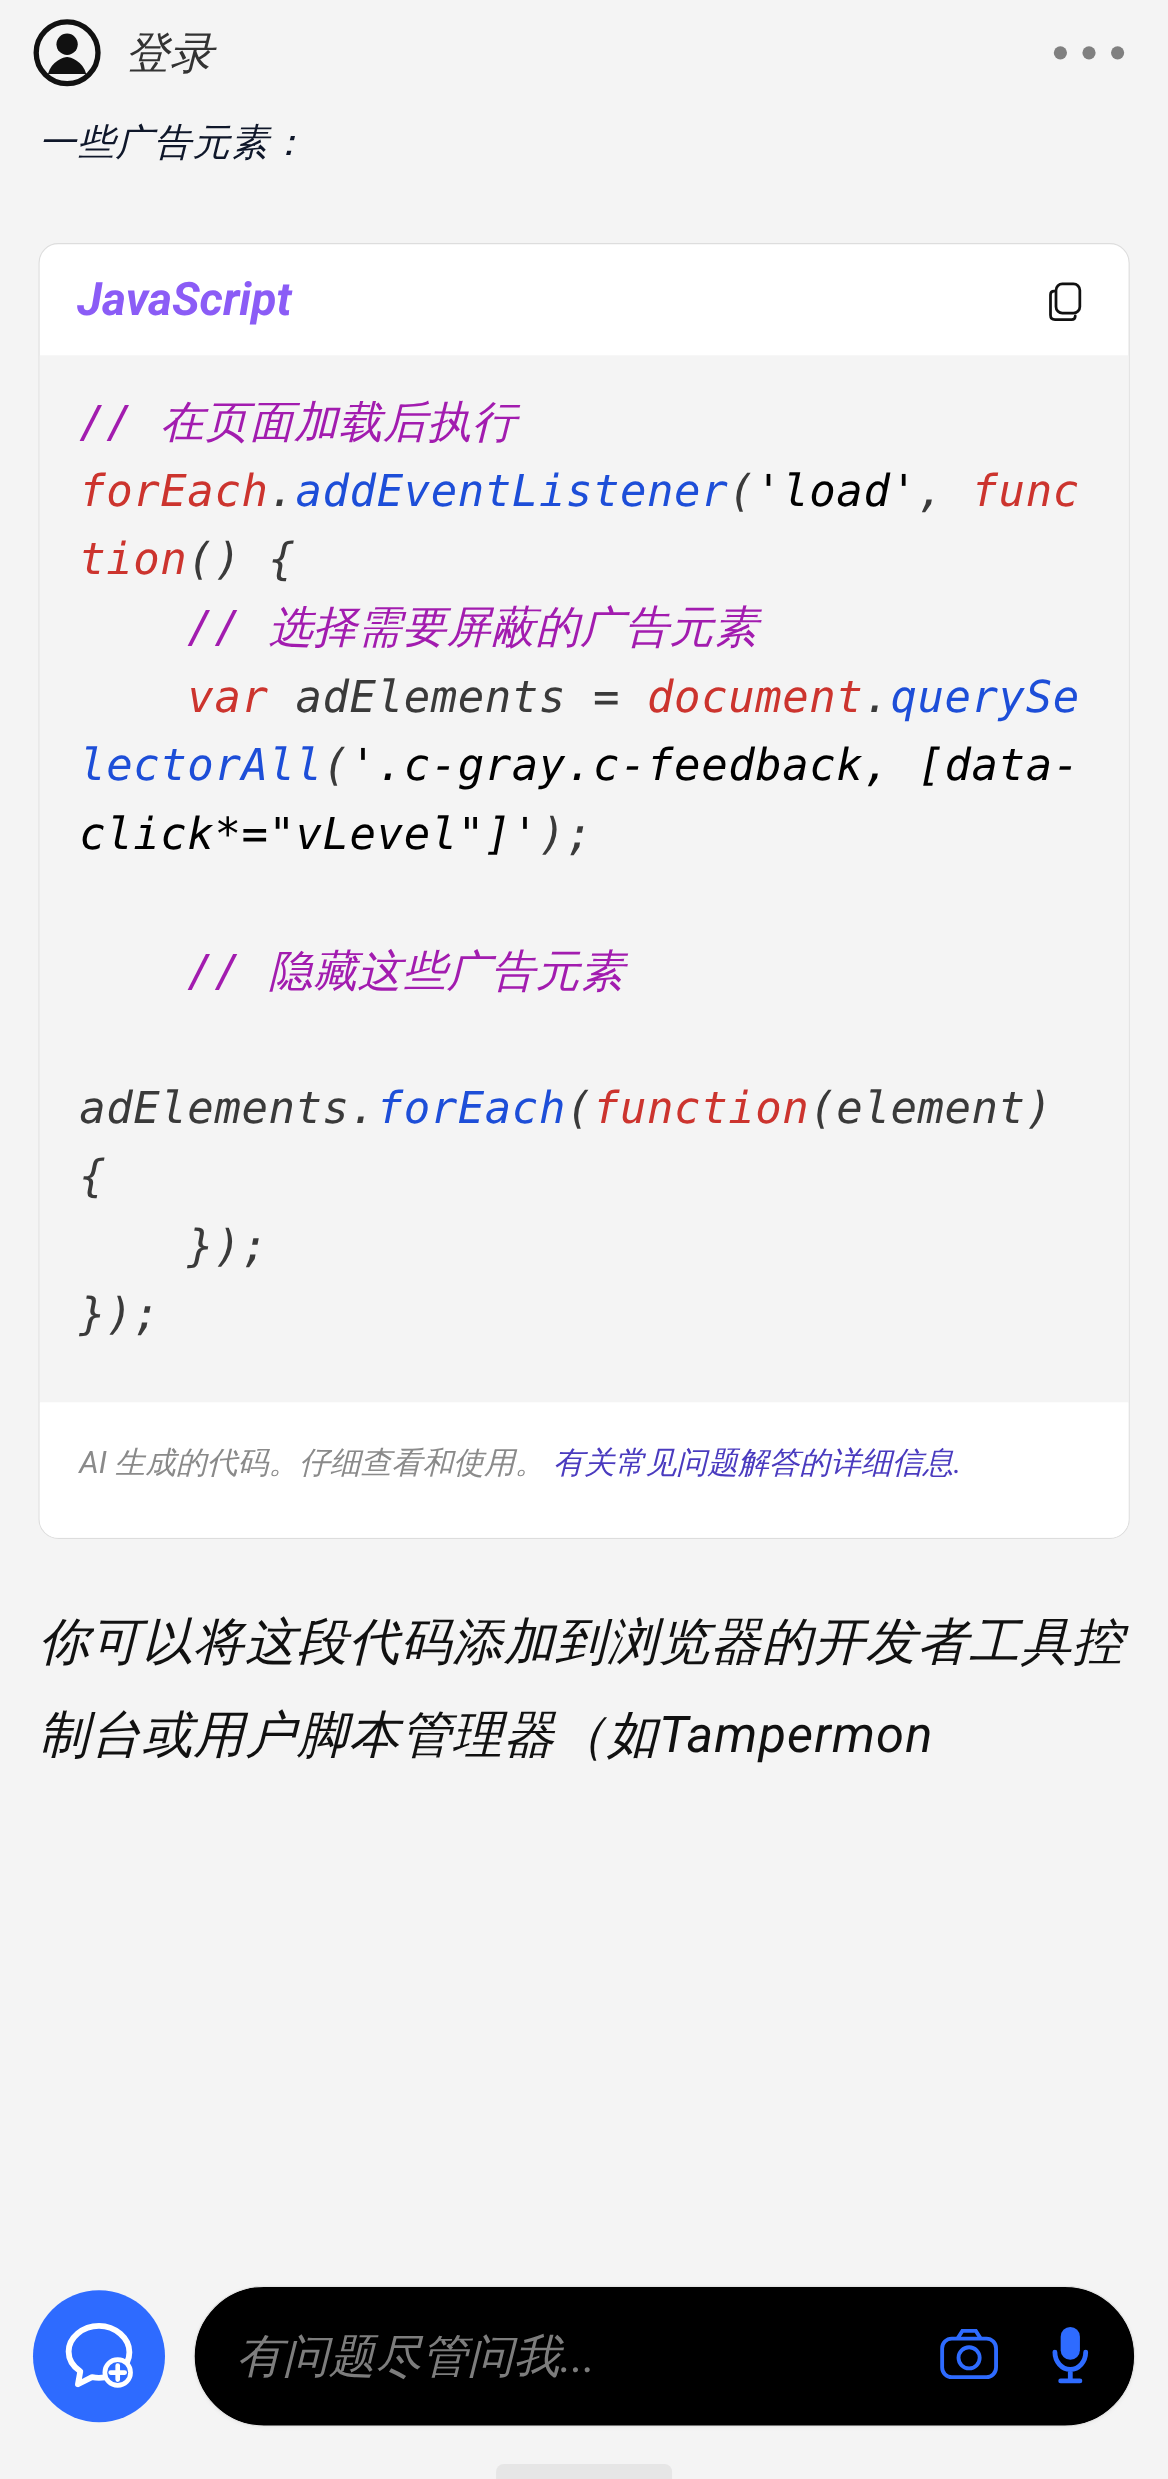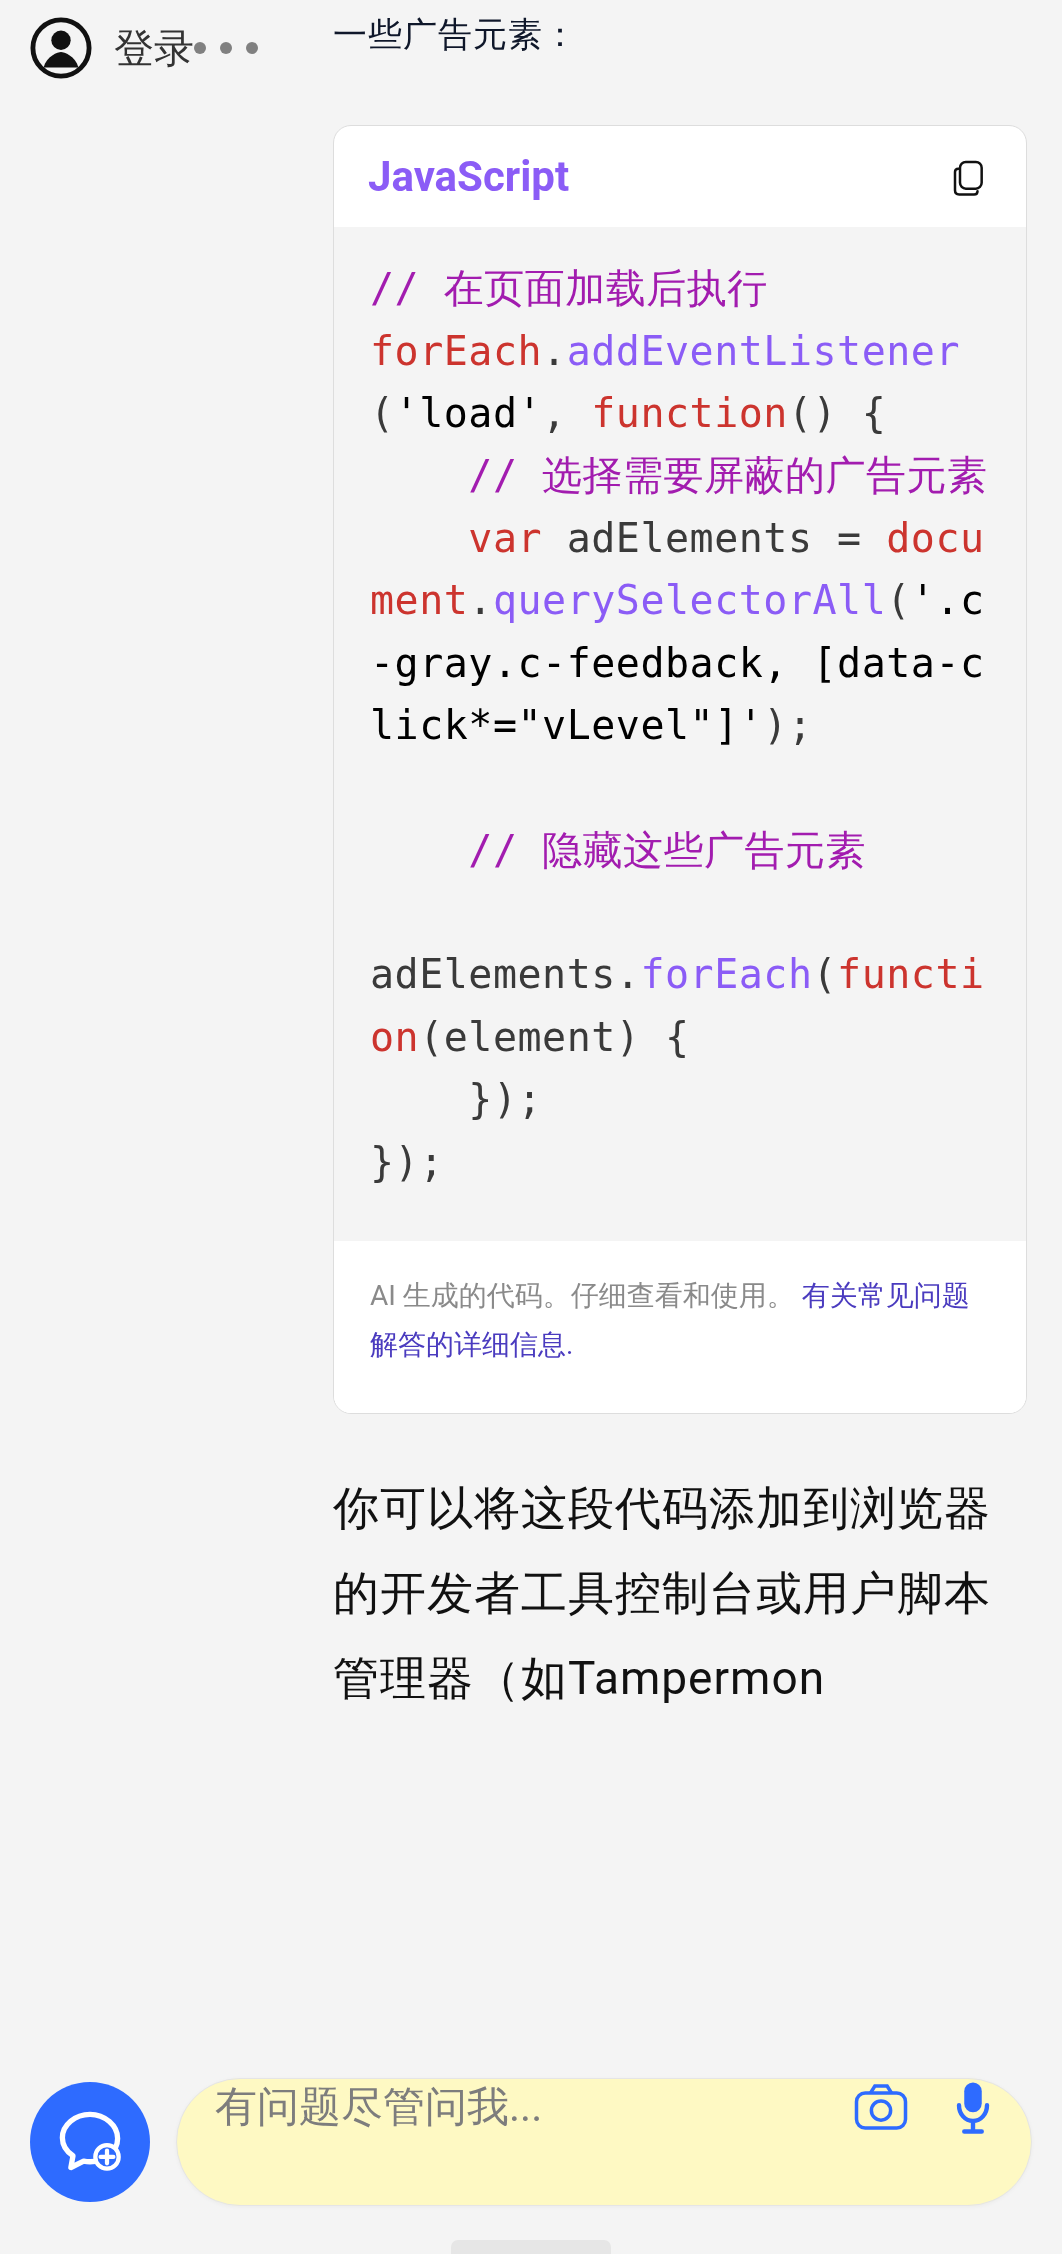--- a/index.html
+++ b/index.html
@@ -1,17 +1,17 @@
 <!DOCTYPE html>
 <html><head>
 <meta charset="utf-8">
 <style>
   * { box-sizing: border-box; margin: 0; padding: 0; }
   html, body { width: 1062px; height: 2254px; font-family: -apple-system, "Segoe UI", Roboto, "PingFang SC", "Microsoft YaHei", sans-serif; background:#f4f4f4; color:#1a1a1a; }
-  .root { width:1062px; height:2254px; position:relative; display:flex; flex-direction:row; }
+  .root { width:1062px; height:2254px; position:relative; display:flex; flex-direction:column;font-style:italic; }
 
   
   .topbar { height:96px; display:flex; align-items:center; justify-content:space-between; padding:0 40px 0 30px; }
   .left { display:flex; align-items:center; gap:22px; }
   .avatar-icon svg { width:62px; height:62px; display:block; }
   .login { font-size:40px; color:#333; }
   .more-dots { display:flex; gap:14px; }
   .more-dots span { width:12px; height:12px; border-radius:50%; background:#808080; display:block; }
 
   
@@ -23,40 +23,40 @@
   .code-card { margin-top:60px; border:1px solid #ddd; border-radius:18px; overflow:hidden; background:#fff; }
   .code-header { display:flex; align-items:center; justify-content:space-between; padding:26px 34px; }
   .code-lang { font-size:42px; font-weight:700; color:#8b5cf6; }
   .copy-btn { width:44px; height:44px; display:flex; align-items:center; justify-content:center; }
   .copy-btn svg { width:40px; height:40px; stroke:#111; stroke-width:3; fill:none; }
 
   .code-body { background:#f4f4f4; padding:30px 36px 48px 36px; font-family: ui-monospace, SFMono-Regular, Menlo, Consolas, monospace; font-size:40px; line-height:1.56; color:#444; letter-spacing:0.5px; }
   .code-body .line { white-space: pre-wrap; word-break: break-all; }
   .cmt { color:#a21caf; }
   .kw  { color:#cc342e; }       
-  .fn  { color:#8b5cf6;text-align:right; }       
+  .fn  { color:#1d4ed8;text-align:right; }       
   .str { color:#000000; }       
   .plain { color:#3a3a3a; }
 
   .code-footer { background:#fff; padding:30px 36px 44px 36px; font-size:28px; line-height:1.75; color:#8a8a8a; }
   .code-footer .link { color:#4a3bbf; }
   .code-footer .dot { color:#4a3bbf; }
 
   .after-text { margin-top:52px; font-size:46px; line-height:1.85; color:#111; letter-spacing:1px; }
 
   
   .stop-pill { position:absolute; left:50%; transform:translateX(-50%); bottom:238px; display:flex; align-items:center; gap:26px; padding:18px 42px; border:4px solid #3b57ff; border-radius:42px; background:#fff; }
   .stop-sq { width:40px; height:40px; background:#3b57ff; border-radius:6px; }
   .stop-label { font-size:44px; font-weight:600; color:#3b57ff; letter-spacing:4px; }
 
   
   .bottombar { position:absolute; left:0; right:0; bottom:48px; display:flex; align-items:center; gap:26px; padding:0 30px; }
   .new-chat { width:120px; height:120px; border-radius:50%; background:#2e6bff; display:flex; align-items:center; justify-content:center; }
   .new-chat svg { width:68px; height:68px; }
-  .input-pill { flex:1; height:128px; border-radius:64px; background:#fef9c3; border:1px solid #e5e5e5; display:flex; align-items:flex-start; padding:0 34px 0 38px; box-shadow:0 1px 4px rgba(0,0,0,0.04); }
+  .input-pill { flex:1; height:128px; border-radius:64px; background:#000000; border:1px solid #e5e5e5; display:flex; align-items:center; padding:0 34px 0 38px; box-shadow:0 1px 4px rgba(0,0,0,0.04); }
   .input-pill .ph { flex:1; font-size:42px; color:#7d7d7d; }
   .input-icons { display:flex; align-items:center; gap:40px; }
   .cam-icon svg { width:56px; height:56px; stroke:#2e6bff; stroke-width:4; fill:none; }
   .mic-icon svg { width:48px; height:56px; fill:#2e6bff; }
   .btmpeek { position:absolute; left:50%; transform:translateX(-50%); bottom:0; width:160px; height:14px; background:#e6e6e6; border-radius:7px 7px 0 0; }
 </style>
 </head>
 <body>
 
 <div class="root">

